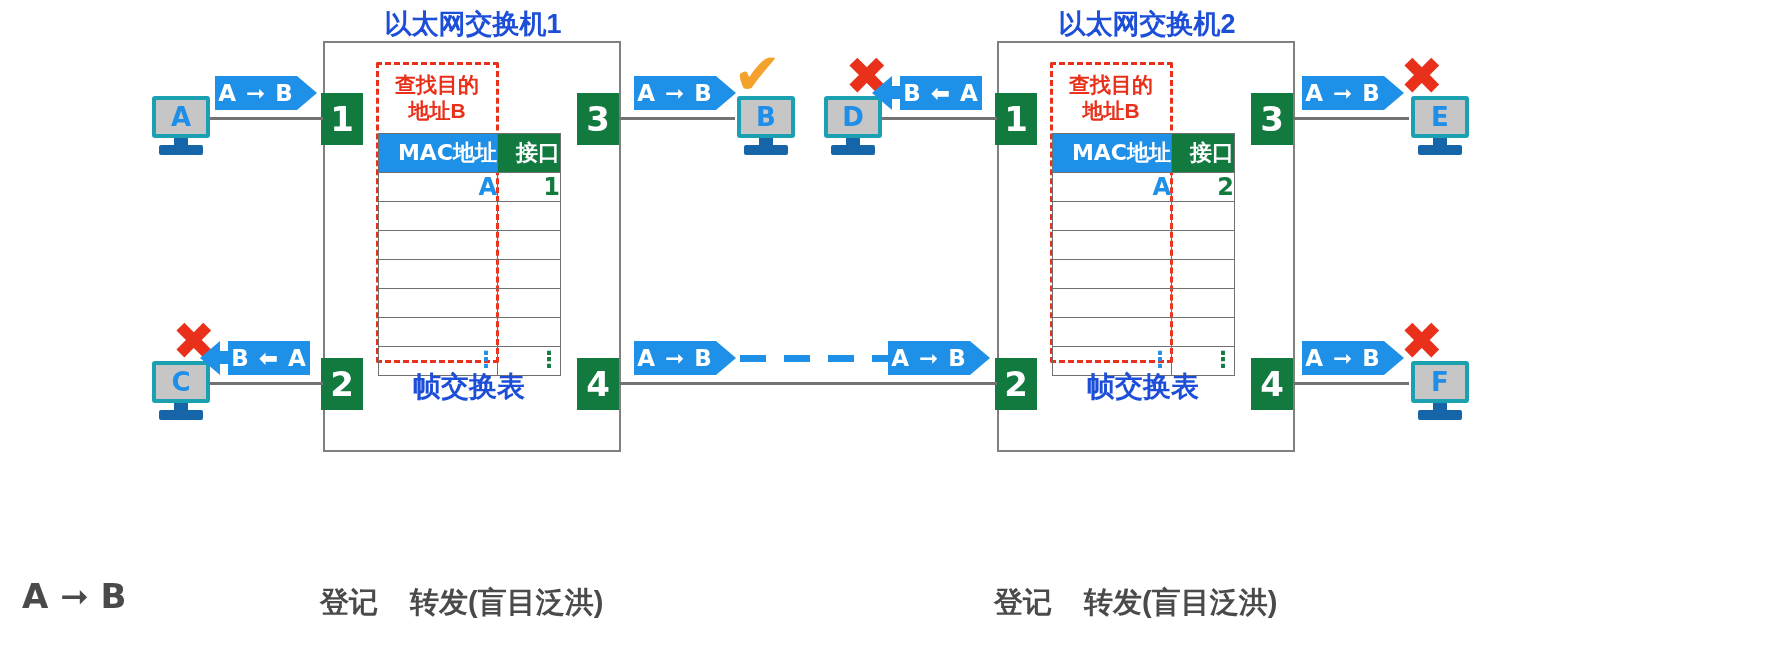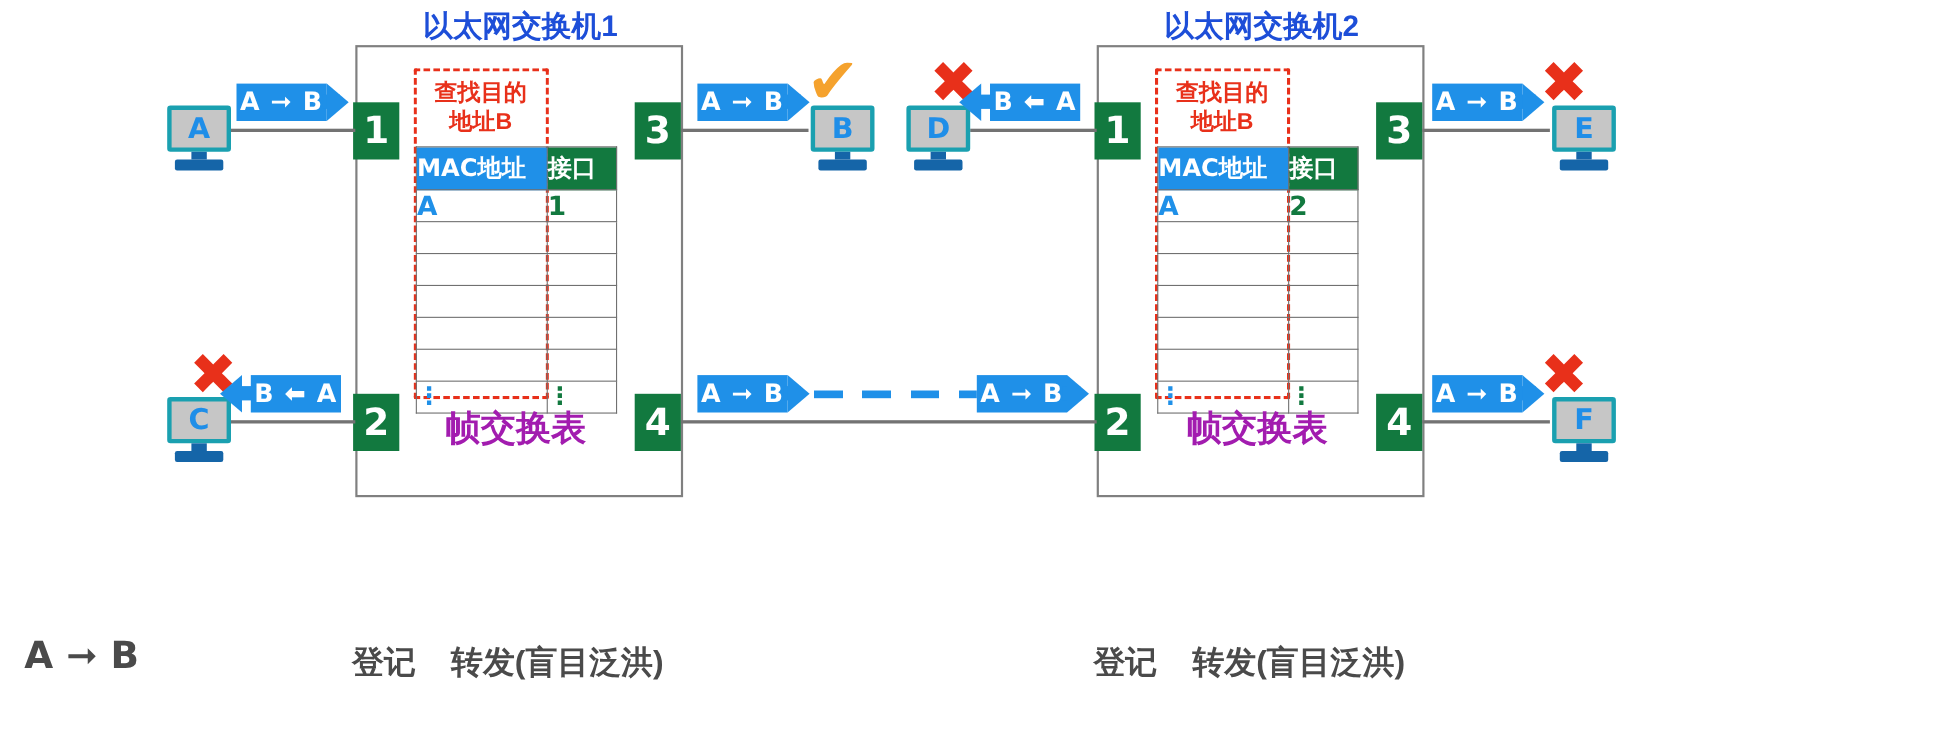--- a/index.html
+++ b/index.html
@@ -42,38 +42,38 @@
   .dashpath{position:absolute;height:7px;
             background:repeating-linear-gradient(to right,#1f90e8 0 26px,transparent 26px 44px);}
 
   
   .mark{position:absolute;font-weight:bold;line-height:1;font-family:"DejaVu Sans",sans-serif;}
   .mark.cross{color:#e8301a;font-size:52px;}
   .mark.check{color:#f5a22d;font-size:58px;}
 
   
   .mactable{position:absolute;border-collapse:collapse;}
-  .mactable td,.mactable th{border:1px solid #707070;padding:0;text-align:left;
+  .mactable td,.mactable th{border:1px solid #707070;padding:0;text-align:right;
                             font-family:"DejaVu Sans",sans-serif;}
   .mactable th{font-size:22px;font-weight:bold;color:#fff;height:38px;}
   .mactable th.mac{background:#1f90e8;width:118px;}
   .mactable th.itf{background:#12793f;width:62px;}
   .mactable td{height:28px;}
   .mactable td.v-mac{color:#1f90e8;font-weight:bold;font-size:24px;}
   .mactable td.v-itf{color:#12793f;font-weight:bold;font-size:24px;}
   .dots{color:#1f90e8;font-weight:bold;font-size:22px;letter-spacing:0;line-height:0.75;}
   .dots.g{color:#12793f;}
 
   
   .redbox{position:absolute;border:3px dashed #e8301a;box-sizing:border-box;
           border-radius:2px;pointer-events:none;}
   .lookup{position:absolute;color:#e8301a;font-weight:bold;font-size:21px;text-align:center;
           line-height:1.22;white-space:pre-line;}
 
-  .tbl-caption{position:absolute;font-weight:bold;font-size:32px;color:#a21caf;white-space:nowrap;}
+  .tbl-caption{position:absolute;font-weight:bold;font-size:28px;color:#1d4ed8;white-space:nowrap;}
 
   
   .legend-key{position:absolute;font-weight:bold;font-size:34px;color:#4a4a4a;white-space:nowrap;
               font-family:"DejaVu Sans",sans-serif;}
   .legend-txt{position:absolute;font-weight:bold;font-size:29px;color:#4a4a4a;white-space:nowrap;}
 </style>
 </head>
 <body>
 
 <div class="switch-title" style="left:323px;top:6px;width:300px;">以太网交换机1</div>

